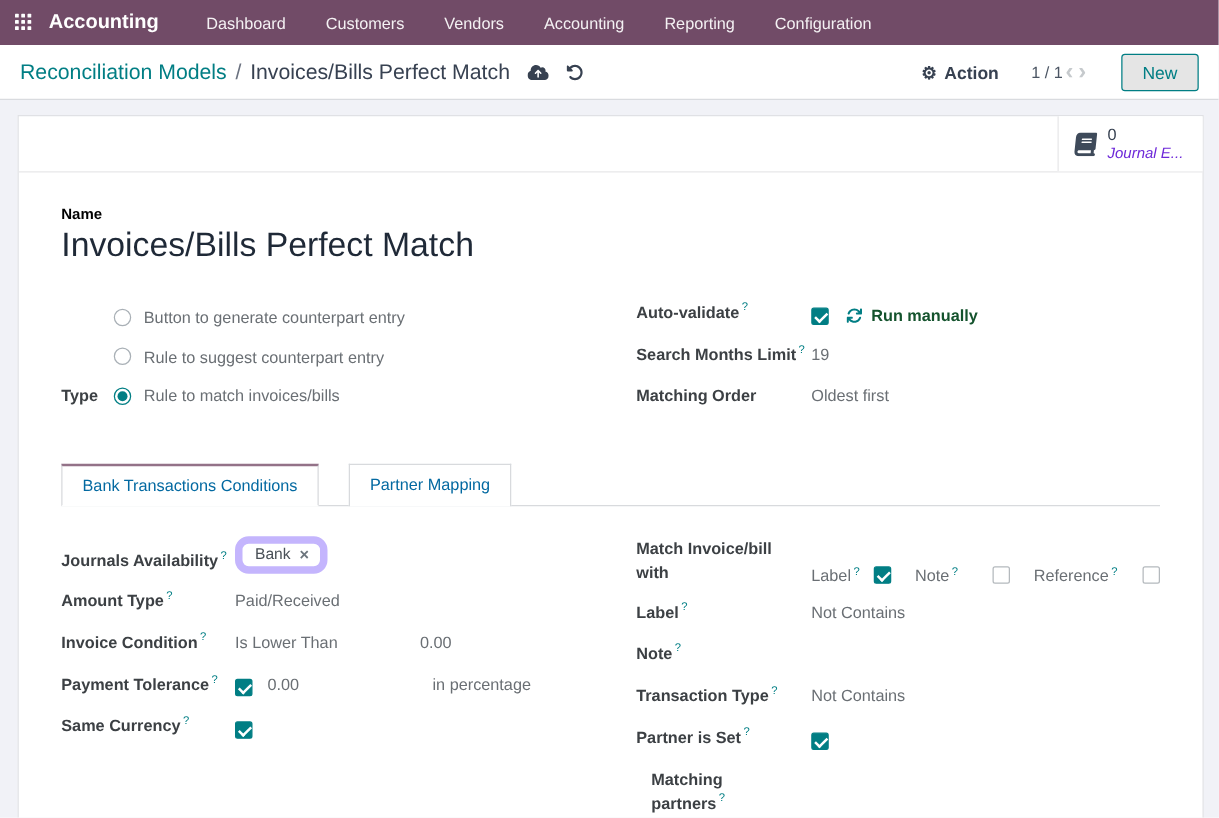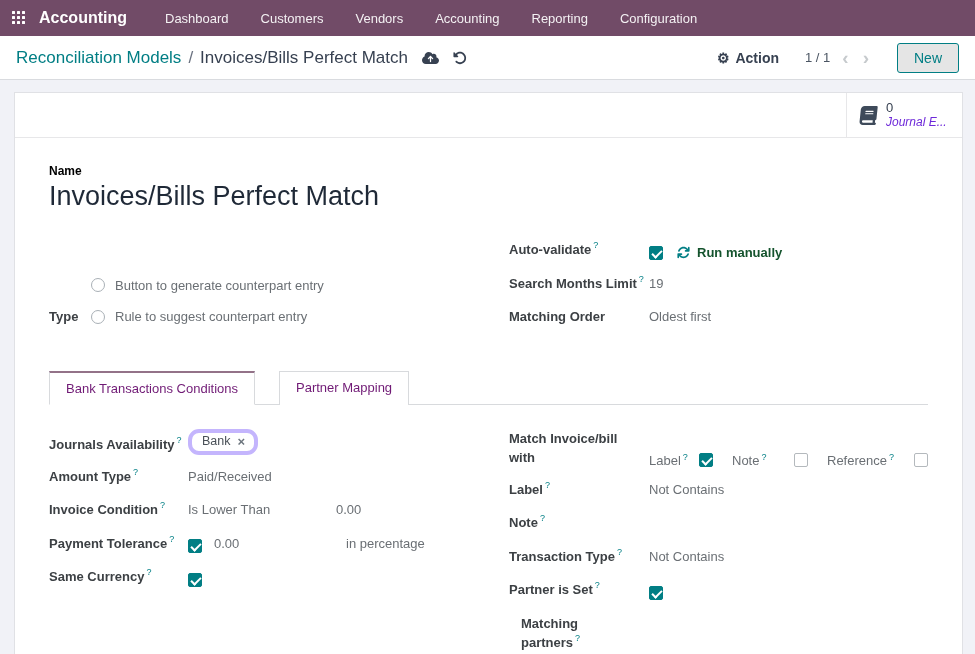--- a/index.html
+++ b/index.html
@@ -19,21 +19,21 @@
   .cpanel { height:44px; background:#fff; border-bottom:1px solid #d9dbdf;
             display:flex; align-items:center; padding:0 16px; }
   .bc-parent { color:#017E84; font-size:17px; cursor:pointer; text-decoration:none; }
   .bc-sep { color:#6b7280; font-size:17px; margin:0 7px; }
   .bc-current { color:#374151; font-size:17px; }
   .bc-icon { margin-left:14px; cursor:pointer; display:inline-flex; align-items:center; }
   .cp-right { margin-left:auto; display:flex; align-items:center; gap:26px; }
   .action-btn { display:flex; align-items:center; gap:6px; color:#374151; font-size:14px;
                 font-weight:600; cursor:pointer; }
   .gear { font-size:14px; color:#374151; }
-  .pager { display:flex; align-items:center; gap:10px; color:#4b5563; font-size:13px; }
+  .pager { display:flex; align-items:center; color:#4b5563; font-size:13px; }
   .pager .chev { font-size:19px; line-height:1; color:#c6cacd; cursor:pointer;
                  font-weight:700; padding:0 2px; }
   .new-btn { border:1px solid #017E84; color:#017E84; background:#e5e5e5; font-size:14px;
              padding:6px 16px; border-radius:3px; cursor:pointer; font-weight:400;
              font-family:"Liberation Sans", sans-serif; }
 
   
   .page { padding:12px 12px 0 14px; height:574px; }
   .sheet { background:#fff; border:1px solid #e0e1e5; height:600px; position:relative; }
   .button-box { height:45px; border-bottom:1px solid #e7e7e9; position:relative; }
@@ -74,29 +74,29 @@
               background:#fff; flex:0 0 auto; position:relative; cursor:pointer; }
   .checkbox.checked { background:#017E84; border-color:#017E84; }
   .checkbox.checked::after { content:""; position:absolute; left:4px; top:1px; width:4px;
               height:8px; border:solid #fff; border-width:0 2px 2px 0; transform:rotate(45deg); }
 
   .run-link { display:flex; align-items:center; gap:7px; color:#14532d; font-size:13px;
               font-weight:700; margin-left:14px; cursor:pointer; }
 
   
   .tabs { display:flex; border-bottom:1px solid #d8dadd; margin-top:30px; }
-  .tab { font-size:13px; color:#701a75; padding:8px 16px; cursor:pointer;
+  .tab { font-size:13px; color:#0369a1; padding:8px 16px; cursor:pointer;
          margin-bottom:-1px; background:#fff; }
   .tab.active { border:1px solid #d8dadd; border-top:2px solid #937288;
                 border-bottom:1px solid #fff; }
   .tab.inactive { border:1px solid #d8dadd; border-bottom:none;margin-left:24px; }
 
   .tab-content { padding-top:24px; }
 
-  .tag { display:inline-flex; align-items:center; gap:7px; border:4px solid #c4b5fd;
+  .tag { display:inline-flex; align-items:center; gap:7px; border:6px solid #c4b5fd;
          border-radius:11px; padding:1px 9px 2px 10px; font-size:12.5px; color:#495057;
          background:#fff; cursor:pointer; }
   .tag-x { font-weight:700; color:#6c757d; font-size:13px; cursor:pointer; }
 
   .w148 { display:inline-block; width:148px; }
   .w118 { display:inline-block; width:118px; margin-left:12px; }
   .suffix-gap { margin-left:14px; }
 
   .match-lbl { width:120px; flex:0 0 auto; }
   .match-opts { display:flex; align-items:center; gap:19px; margin-left:20px; }
@@ -190,20 +190,24 @@
         <div class="frow">
           <span class="lbl type-lbl">Type</span>
           <div class="radio-stack">
             <div class="radio-opt">
               <span class="radio"></span>
               <span class="val">Button to generate counterpart entry</span>
             </div>
             <div class="radio-opt">
               <span class="radio"></span>
               <span class="val">Rule to suggest counterpart entry</span>
+            </div>
+            <div class="radio-opt">
+              <span class="radio selected"></span>
+              <span class="val">Rule to match invoices/bills</span>
             </div>
           </div>
         </div>
 
         <div>
           <div class="frow">
             <span class="lbl lblw140"><span>Auto-validate</span><sup class="help">?</sup></span>
             <span class="checkbox checked"></span>
             <span class="run-link">
               <svg width="13" height="13" viewBox="0 0 512 512">

